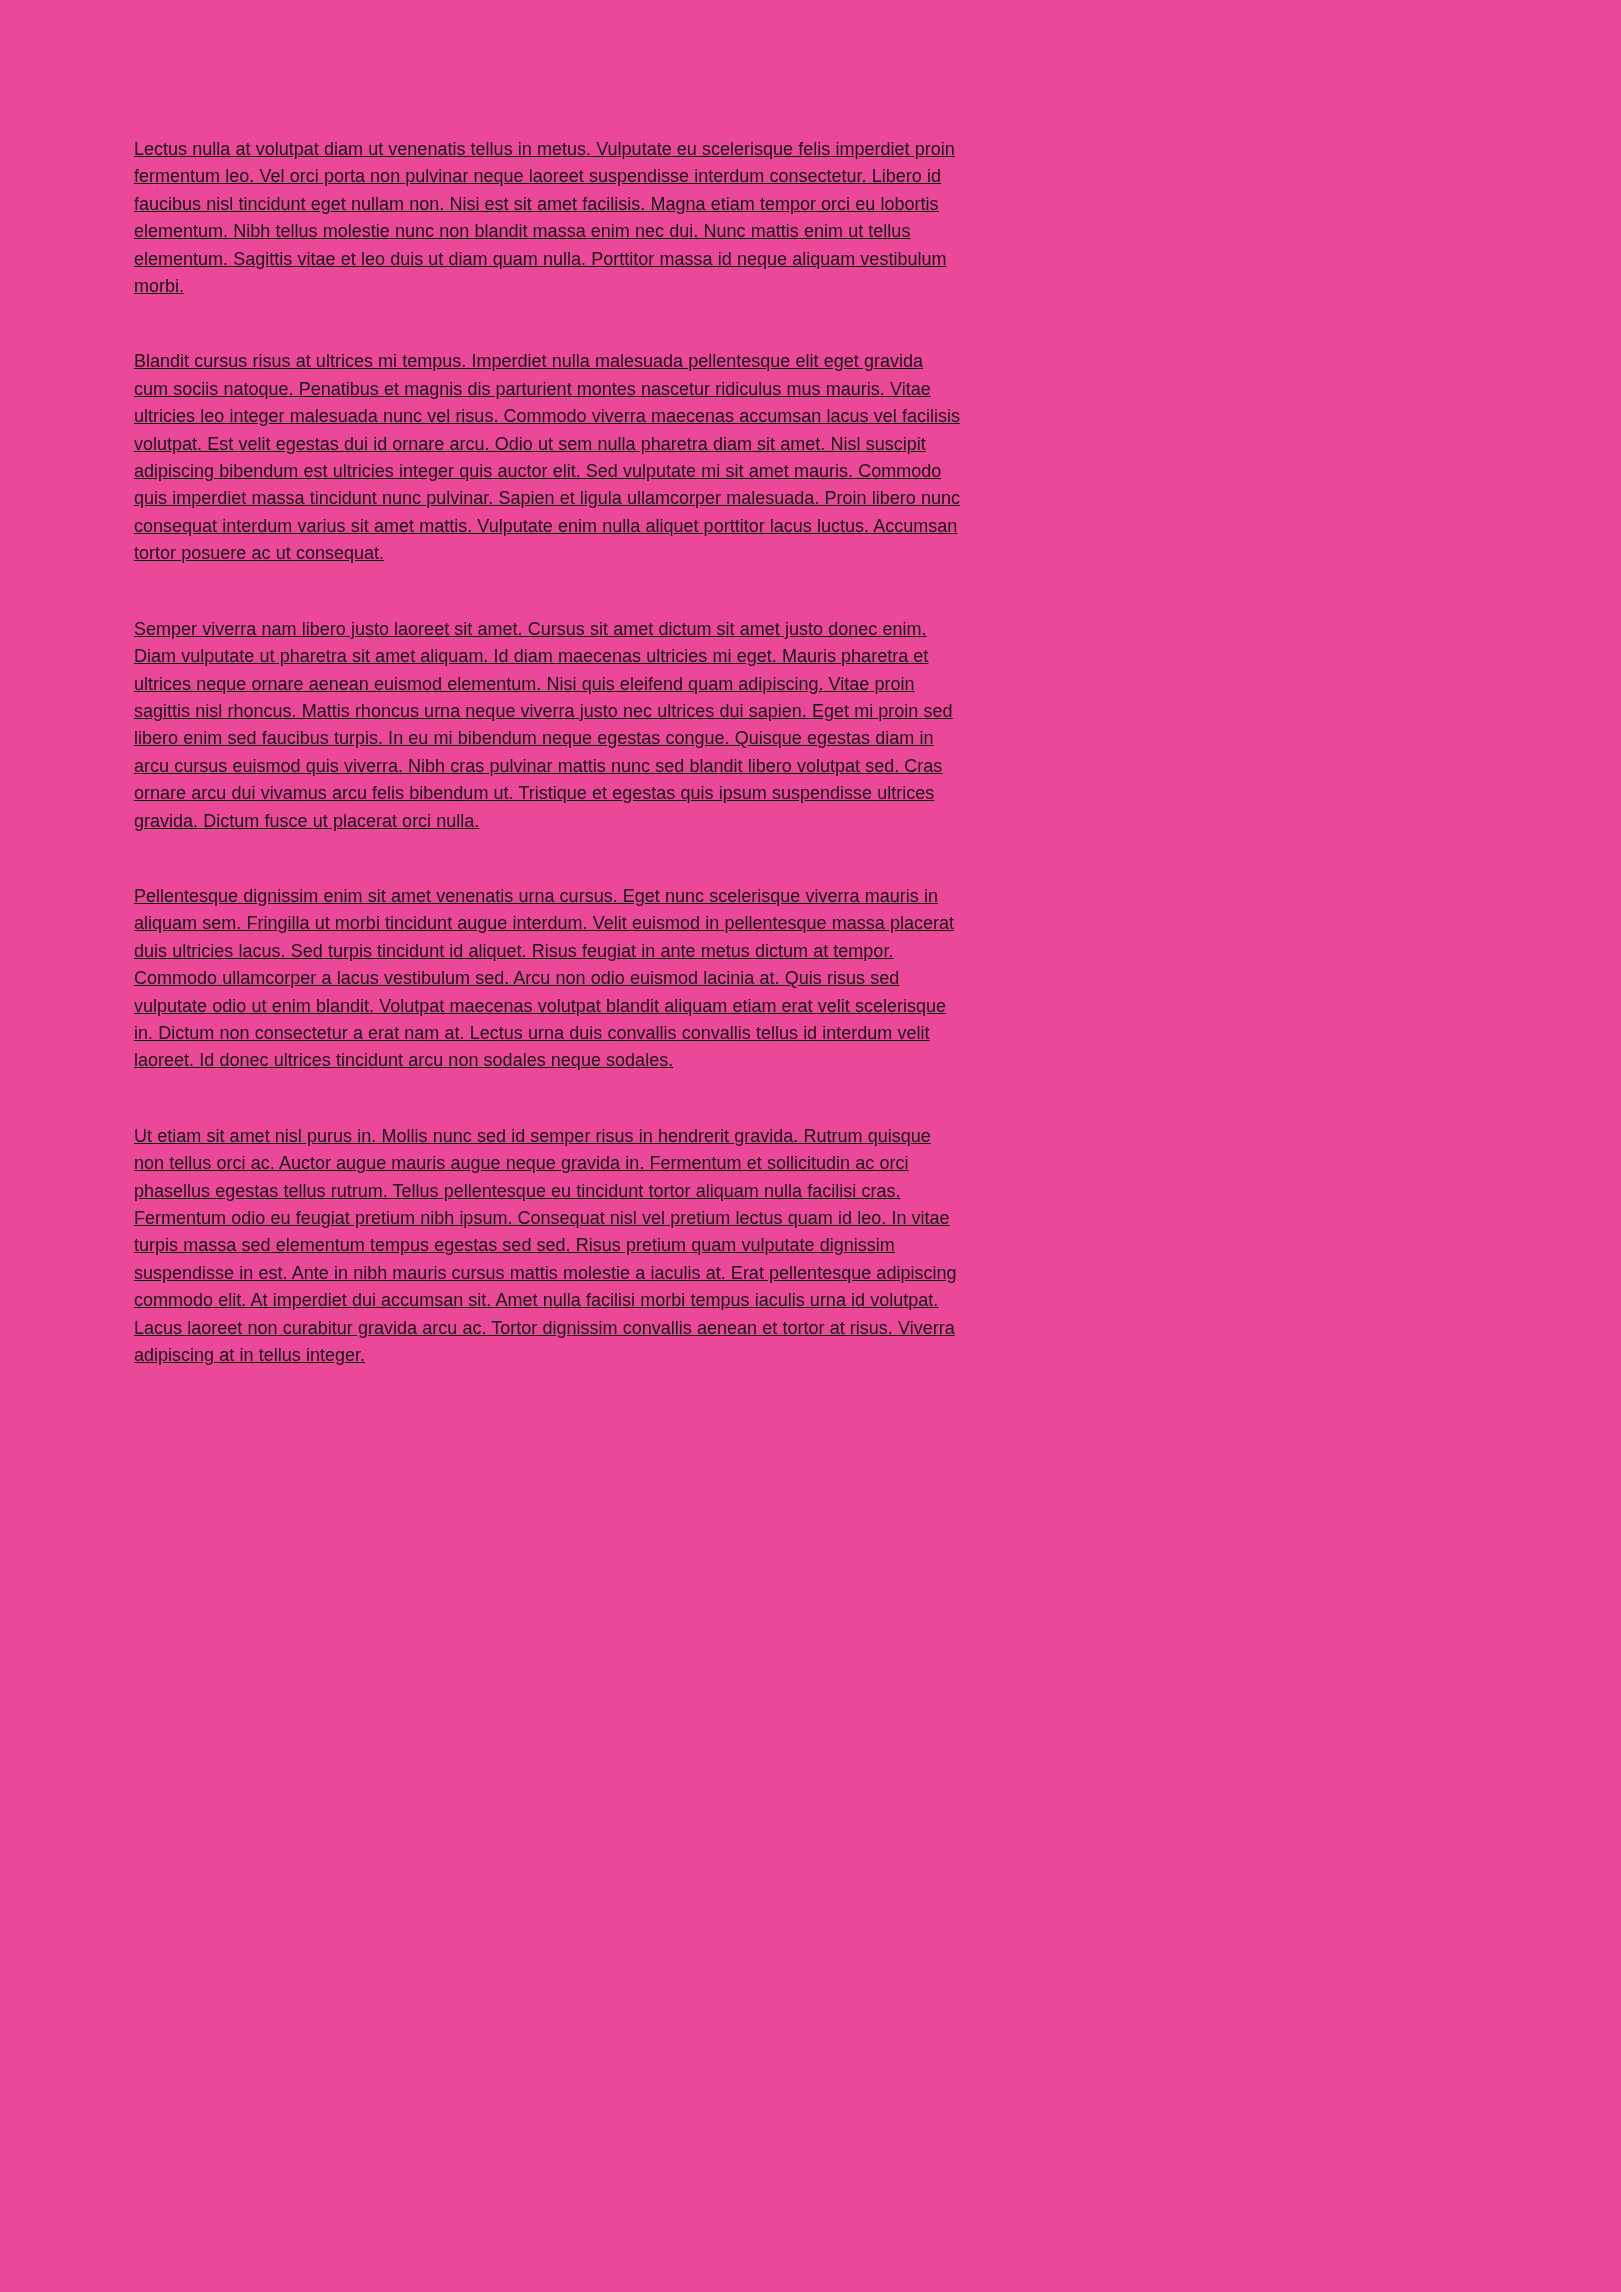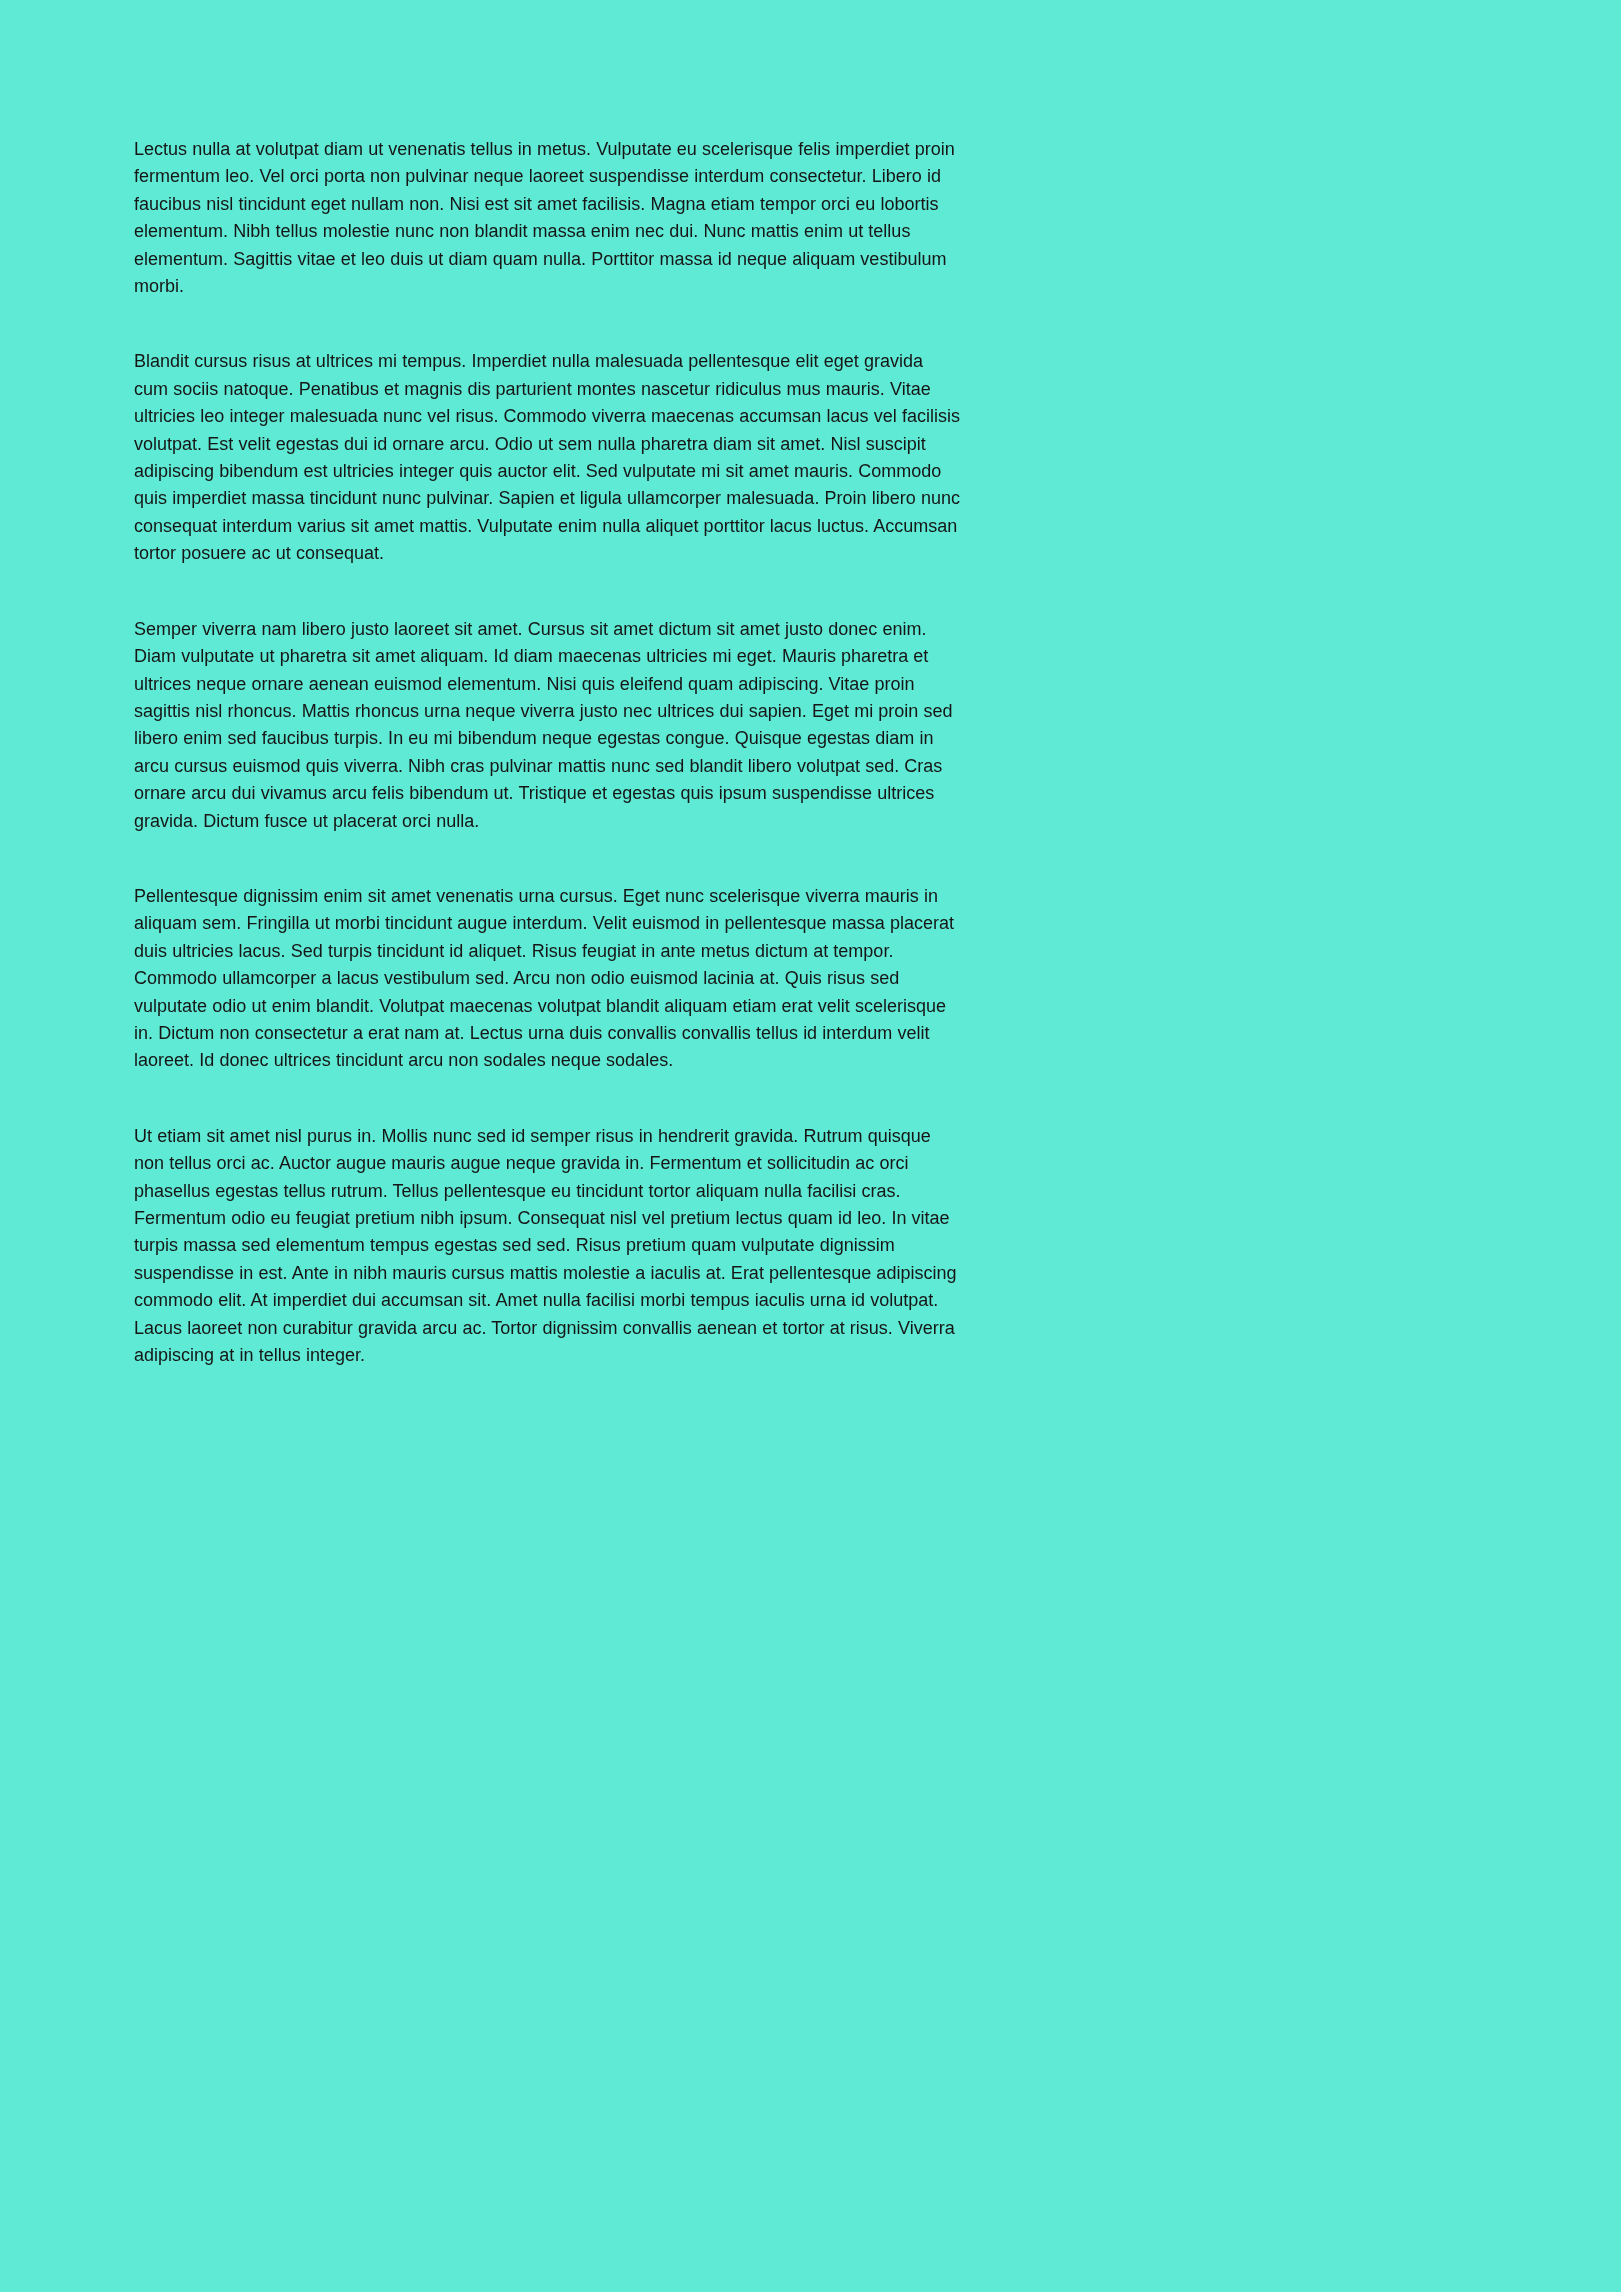--- a/index.html
+++ b/index.html
@@ -9,24 +9,25 @@
   }
   body {
     width: 1621px;
     height: 2293px;
     font-family: "Liberation Sans", "DejaVu Sans", sans-serif;
   }
   .page {
     position: relative;
     width: 1621px;
     height: 2293px;
-    background: #5eead4;
+    background: #ec4899;
     box-sizing: border-box;
     padding: 136px 0 0 134px;
     overflow: hidden;
+    text-decoration: underline;
   }
   .text-column {
     width: 828px;
   }
   .para {
     margin: 0 0 48px 0;
     font-size: 18px;
     line-height: 27.4px;
     color: #161616;
     text-align: left;

